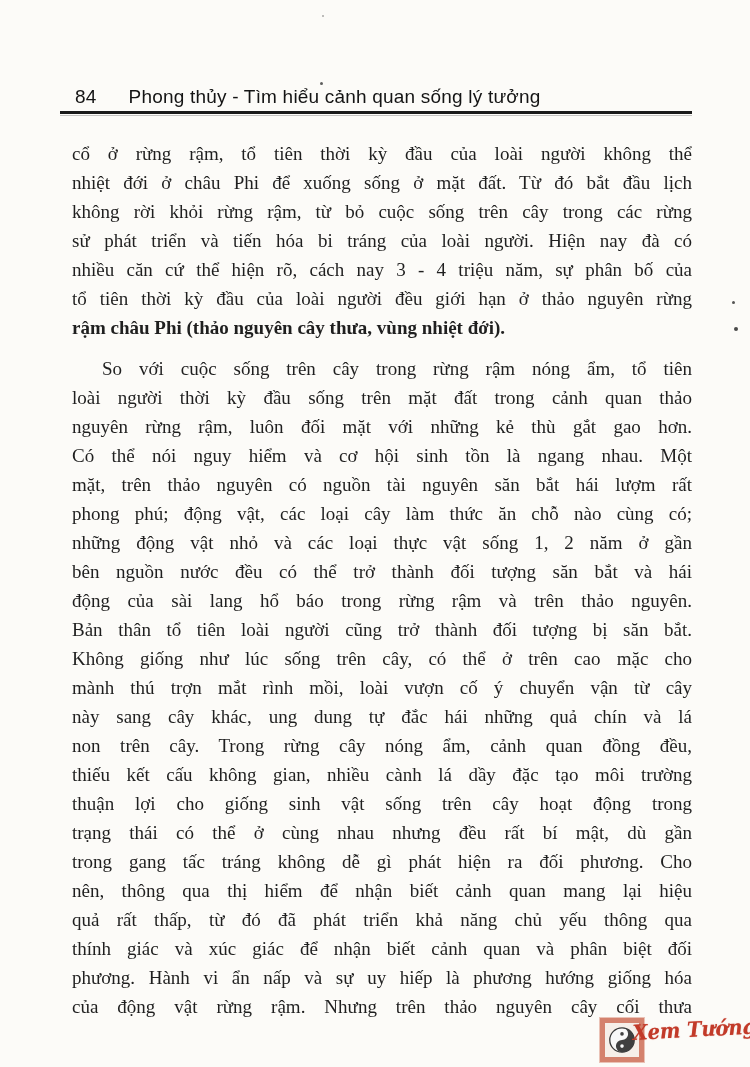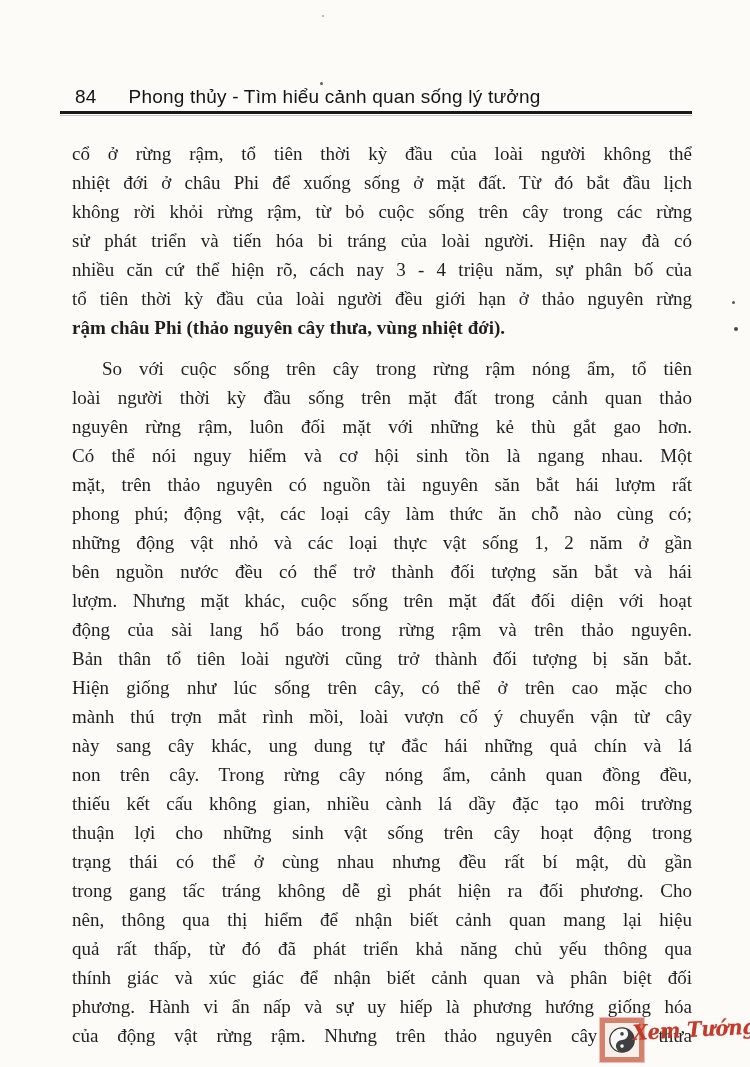--- a/index.html
+++ b/index.html
@@ -136,29 +136,28 @@
     </div>
     <div class="paragraph">
       <div class="ln ln-indent">So với cuộc sống trên cây trong rừng rậm nóng ẩm, tổ tiên</div>
       <div class="ln">loài người thời kỳ đầu sống trên mặt đất trong cảnh quan thảo</div>
       <div class="ln">nguyên rừng rậm, luôn đối mặt với những kẻ thù gắt gao hơn.</div>
       <div class="ln">Có thể nói nguy hiểm và cơ hội sinh tồn là ngang nhau. Một</div>
       <div class="ln">mặt, trên thảo nguyên có nguồn tài nguyên săn bắt hái lượm rất</div>
       <div class="ln">phong phú; động vật, các loại cây làm thức ăn chỗ nào cùng có;</div>
       <div class="ln">những động vật nhỏ và các loại thực vật sống 1, 2 năm ở gần</div>
       <div class="ln">bên nguồn nước đều có thể trở thành đối tượng săn bắt và hái</div>
-      <div class="ln">lượm. Nhưng mặt khác, cuộc sống trên mặt đất đối diện với hoạt</div>
       <div class="ln">động của sài lang hổ báo trong rừng rậm và trên thảo nguyên.</div>
       <div class="ln">Bản thân tổ tiên loài người cũng trở thành đối tượng bị săn bắt.</div>
-      <div class="ln">Hiện giống như lúc sống trên cây, có thể ở trên cao mặc cho</div>
+      <div class="ln">Không giống như lúc sống trên cây, có thể ở trên cao mặc cho</div>
       <div class="ln">mành thú trợn mắt rình mồi, loài vượn cố ý chuyển vận từ cây</div>
       <div class="ln">này sang cây khác, ung dung tự đắc hái những quả chín và lá</div>
       <div class="ln">non trên cây. Trong rừng cây nóng ẩm, cảnh quan đồng đều,</div>
       <div class="ln">thiếu kết cấu không gian, nhiều cành lá dầy đặc tạo môi trường</div>
-      <div class="ln">thuận lợi cho những sinh vật sống trên cây hoạt động trong</div>
+      <div class="ln">thuận lợi cho giống sinh vật sống trên cây hoạt động trong</div>
       <div class="ln">trạng thái có thể ở cùng nhau nhưng đều rất bí mật, dù gần</div>
       <div class="ln">trong gang tấc tráng không dễ gì phát hiện ra đối phương. Cho</div>
       <div class="ln">nên, thông qua thị hiểm để nhận biết cảnh quan mang lại hiệu</div>
       <div class="ln">quả rất thấp, từ đó đã phát triển khả năng chủ yếu thông qua</div>
       <div class="ln">thính giác và xúc giác để nhận biết cảnh quan và phân biệt đối</div>
       <div class="ln">phương. Hành vi ẩn nấp và sự uy hiếp là phương hướng giống hóa</div>
       <div class="ln">của động vật rừng rậm. Nhưng trên thảo nguyên cây cối thưa</div>
     </div>
   </div>
 

